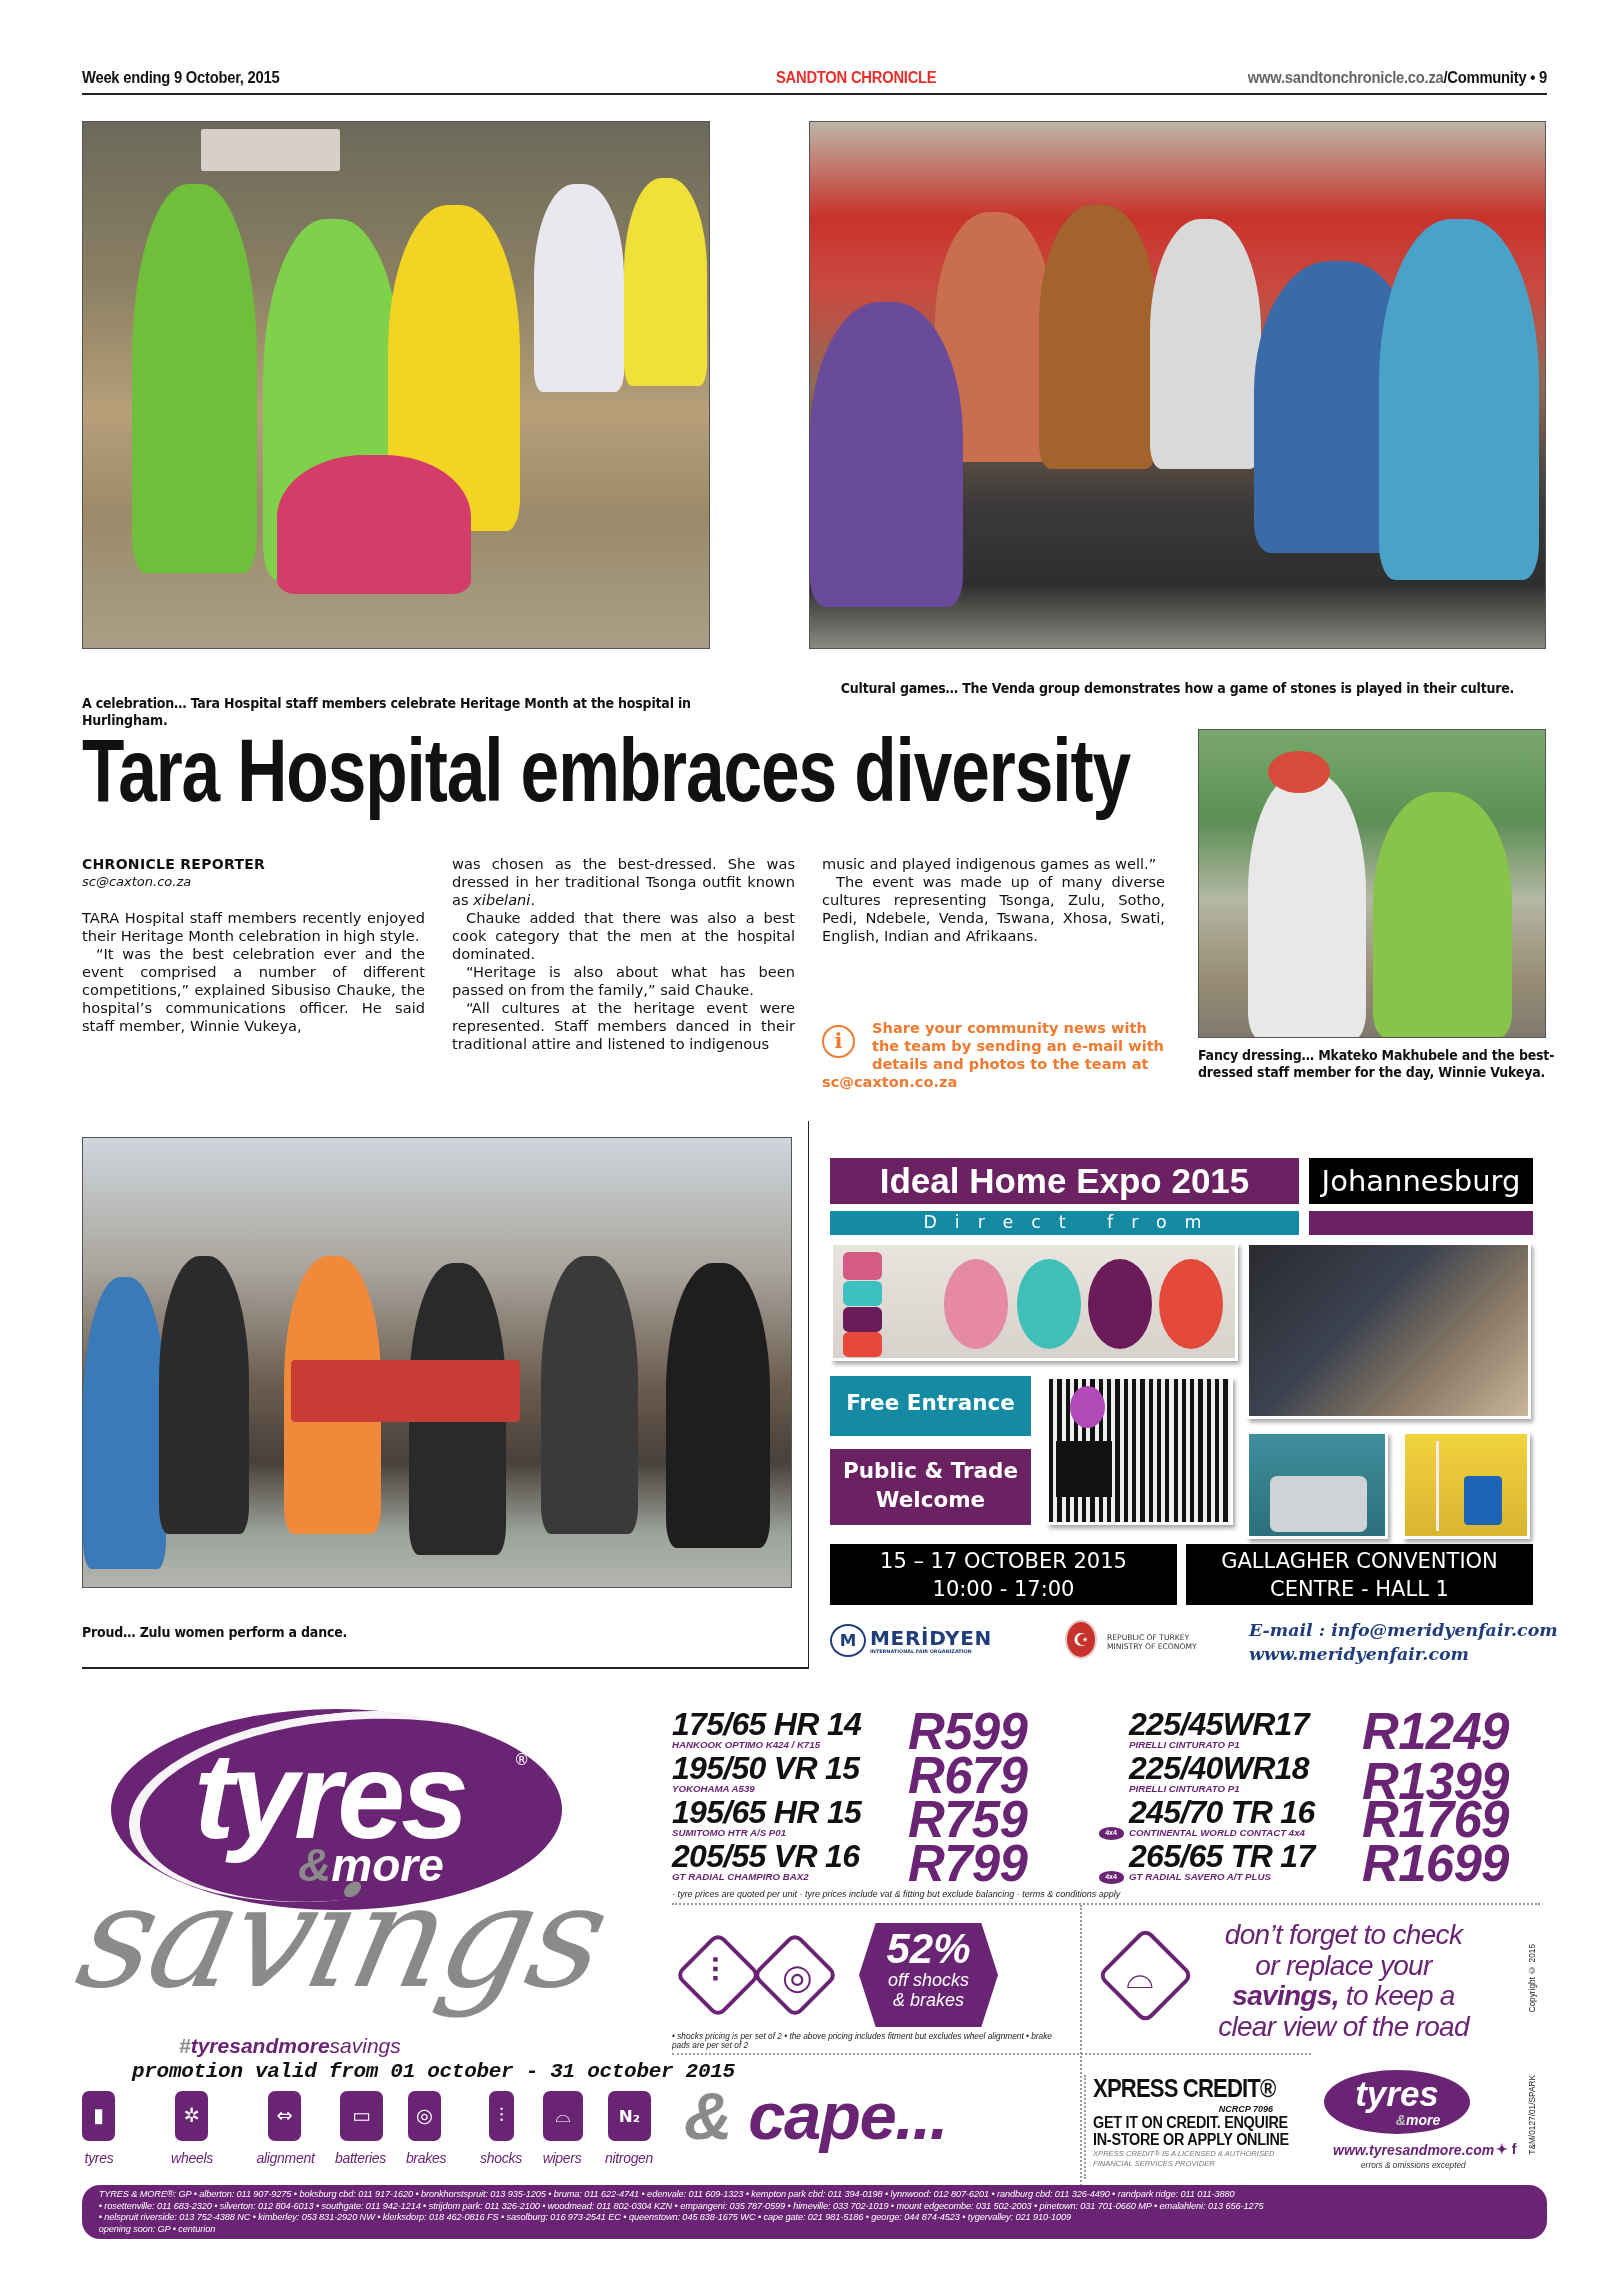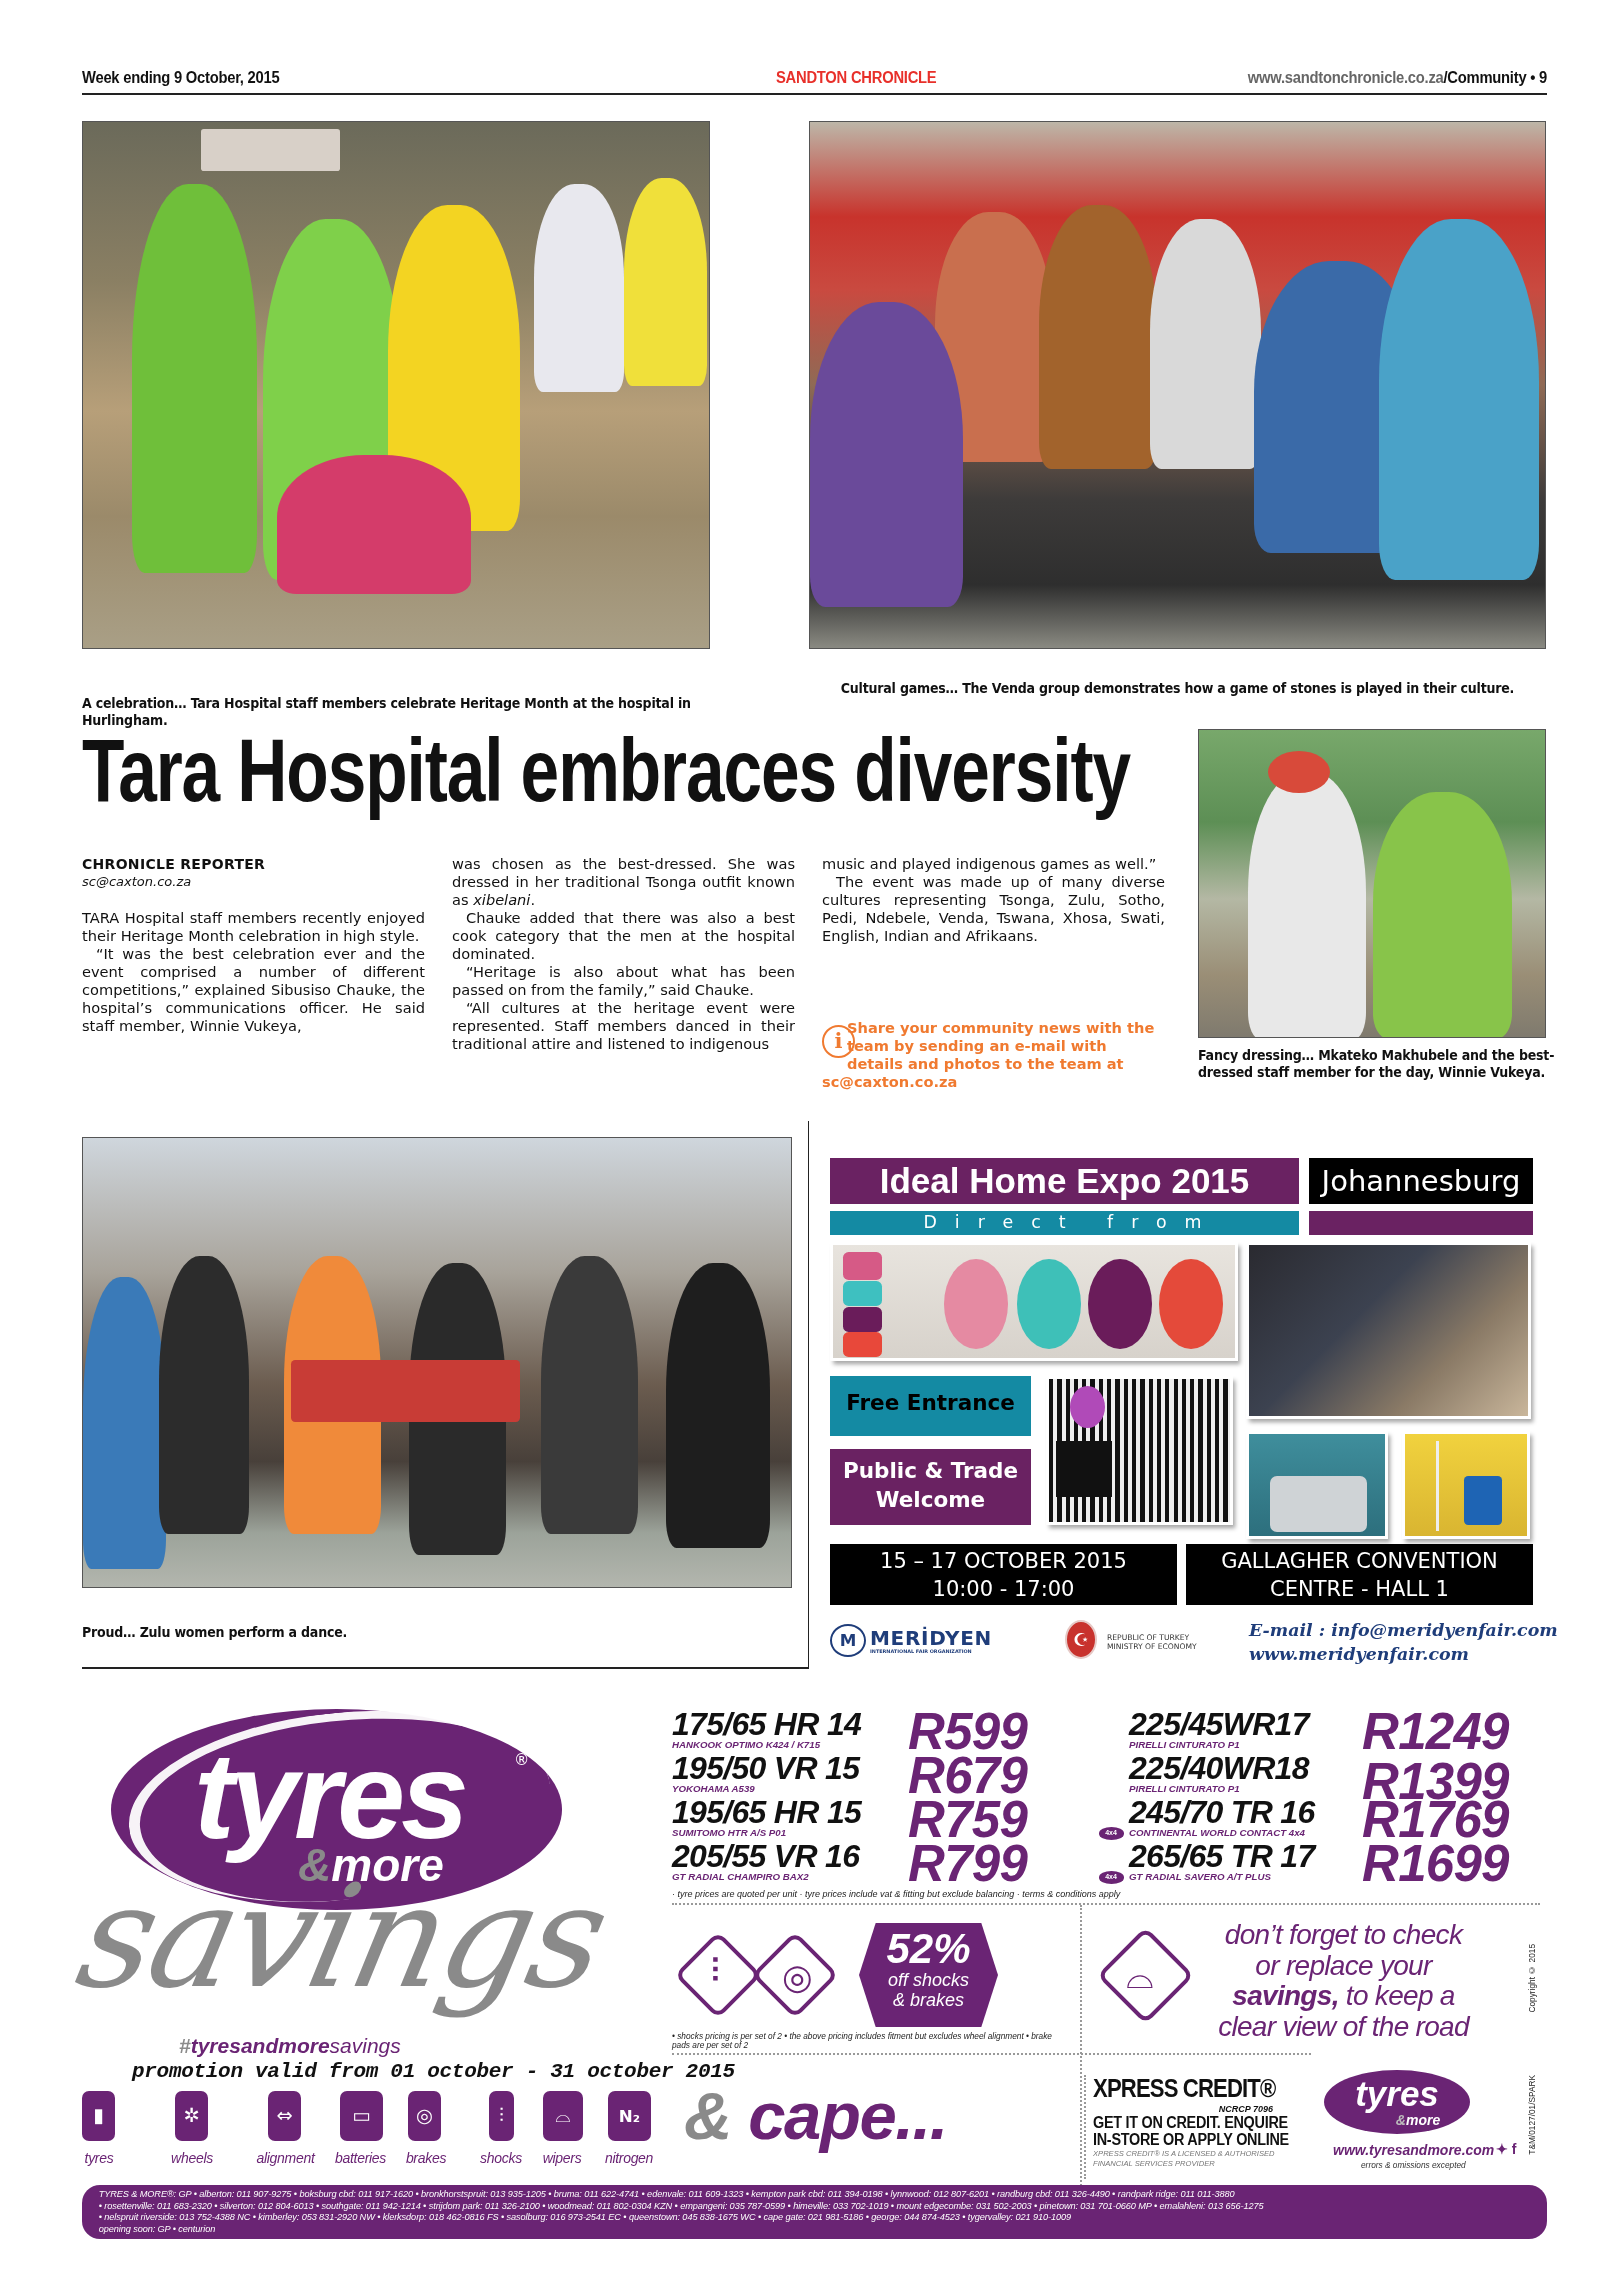--- a/index.html
+++ b/index.html
@@ -34,21 +34,21 @@
 .info-icon{width:33px;height:33px;border:2.8px solid #f07a30;border-radius:50%;color:#f07a30;font-family:"DejaVu Serif",serif;font-weight:bold;font-size:21px;line-height:28px;text-align:center}
 
 .ih-title{left:830px;top:1158px;width:469px;height:46px;background:#6a2262;color:#fff;font-family:"Liberation Sans",sans-serif;font-weight:bold;font-size:35px;line-height:46px;text-align:center}
 .ih-city{left:1309px;top:1158px;width:224px;height:46px;background:#000;color:#fff;font-size:29px;line-height:46px;text-align:center}
 .ih-sub{left:830px;top:1211px;width:469px;height:23.6px;background:#148aa3;color:#fff;font-size:17.4px;line-height:23.6px;letter-spacing:18px;text-align:center;padding-left:14px}
 .ih-subr{left:1309px;top:1211px;width:224px;height:23.6px;background:#6a2262}
 .tile{box-shadow:2.8px 4.2px 4.2px rgba(0,0,0,.35);border:3.5px solid #fff;overflow:hidden}
 .plates{left:830px;top:1242px;width:199px;height:119px;width:408px;background:linear-gradient(180deg,#e8e4de,#d7d2cb)}
 .plate{position:absolute;top:14px;width:64px;height:90px;border-radius:50%}
 .bed{left:1246px;top:1242px;width:285px;height:177px;background:linear-gradient(135deg,#2a2a30 0%,#3c4250 40%,#8a7a66 70%,#c9b69b 100%)}
-.free{left:830px;top:1376px;width:201px;height:60px;background:#148aa3;color:#000000;font-weight:bold;font-size:21.5px;line-height:53px;text-align:center}
+.free{left:830px;top:1376px;width:201px;height:60px;background:#148aa3;color:#ffffff;font-weight:bold;font-size:21.5px;line-height:53px;text-align:center}
 .pub{left:830px;top:1449px;width:201px;height:76px;background:#6a2262;color:#fff;font-weight:bold;font-size:21.5px;line-height:29px;text-align:center;padding-top:7px}
 .stripes{left:1046px;top:1376px;width:187px;height:149px;background:repeating-linear-gradient(90deg,#111 0 4.2px,#eee 4.2px 8.3px)}
 .appl{left:1246px;top:1431px;width:142px;height:108px;background:linear-gradient(180deg,#3f8e9c,#2d6f7d)}
 .chair{left:1402px;top:1431px;width:128px;height:108px;background:linear-gradient(180deg,#f1d23e,#d9b531)}
 .ih-date{left:830px;top:1544px;width:347px;height:61px;background:#000;color:#fff;font-size:21px;line-height:28px;text-align:center;padding-top:2.8px}
 .ih-venue{left:1186px;top:1544px;width:347px;height:61px;background:#000;color:#fff;font-size:21px;line-height:28px;text-align:center;padding-top:2.8px}
 .ih-contact{left:1249px;top:1619px;font-family:"DejaVu Serif",serif;font-style:italic;font-weight:bold;color:#1f3d7a;font-size:17.4px;line-height:23.6px}
 .logo-mer{left:830px;top:1623px;width:132px;height:39px;color:#1f3d7a;font-weight:bold;font-size:16.7px}
 .logo-tr{left:1065px;top:1620px;width:146px;height:43px;font-size:7.6px;color:#333}
 .tr-seal{width:32px;height:39px;border-radius:50%;background:#c8322d;border:2.1px solid #e6c9c6;color:#fff;font-size:18px;line-height:35px;text-align:center}
@@ -137,21 +137,21 @@
   <p class="ind">Chauke added that there was also a best cook category that the men at the hospital dominated.</p>
   <p class="ind">“Heritage is also about what has been passed on from the family,” said Chauke.</p>
   <p class="ind">“All cultures at the heritage event were represented. Staff members danced in their traditional attire and listened to indigenous</p>
 </div>
 <div class="abs col" style="left:822px;top:855px;width:343px">
   <p>music and played indigenous games as well.”</p>
   <p class="ind">The event was made up of many diverse cultures representing Tsonga, Zulu, Sotho, Pedi, Ndebele, Venda, Tswana, Xhosa, Swati, English, Indian and Afrikaans.</p>
 </div>
 <div class="abs" style="left:822px;top:1019px;width:343px">
   <div class="abs info-icon" style="left:0;top:5.6px">i</div>
-  <div class="share" style="margin-left:25px">Share your community news with the team by sending an e-mail with details and photos to the team at</div>
+  <div class="share" style="margin-left:50px">Share your community news with the team by sending an e-mail with details and photos to the team at</div>
   <div class="share">sc@caxton.co.za</div>
 </div>
 
 <div class="abs photo ph3">
   <div class="figs">
     <div class="fig" style="left:49px;top:42px;width:118px;height:267px;background:#e8e8e8"></div>
     <div class="fig" style="left:174px;top:62px;width:139px;height:246px;background:#88c44a"></div>
     <div class="fig" style="left:69px;top:21px;width:62px;height:42px;background:#d84a3a;border-radius:50%"></div>
   </div>
 </div>

